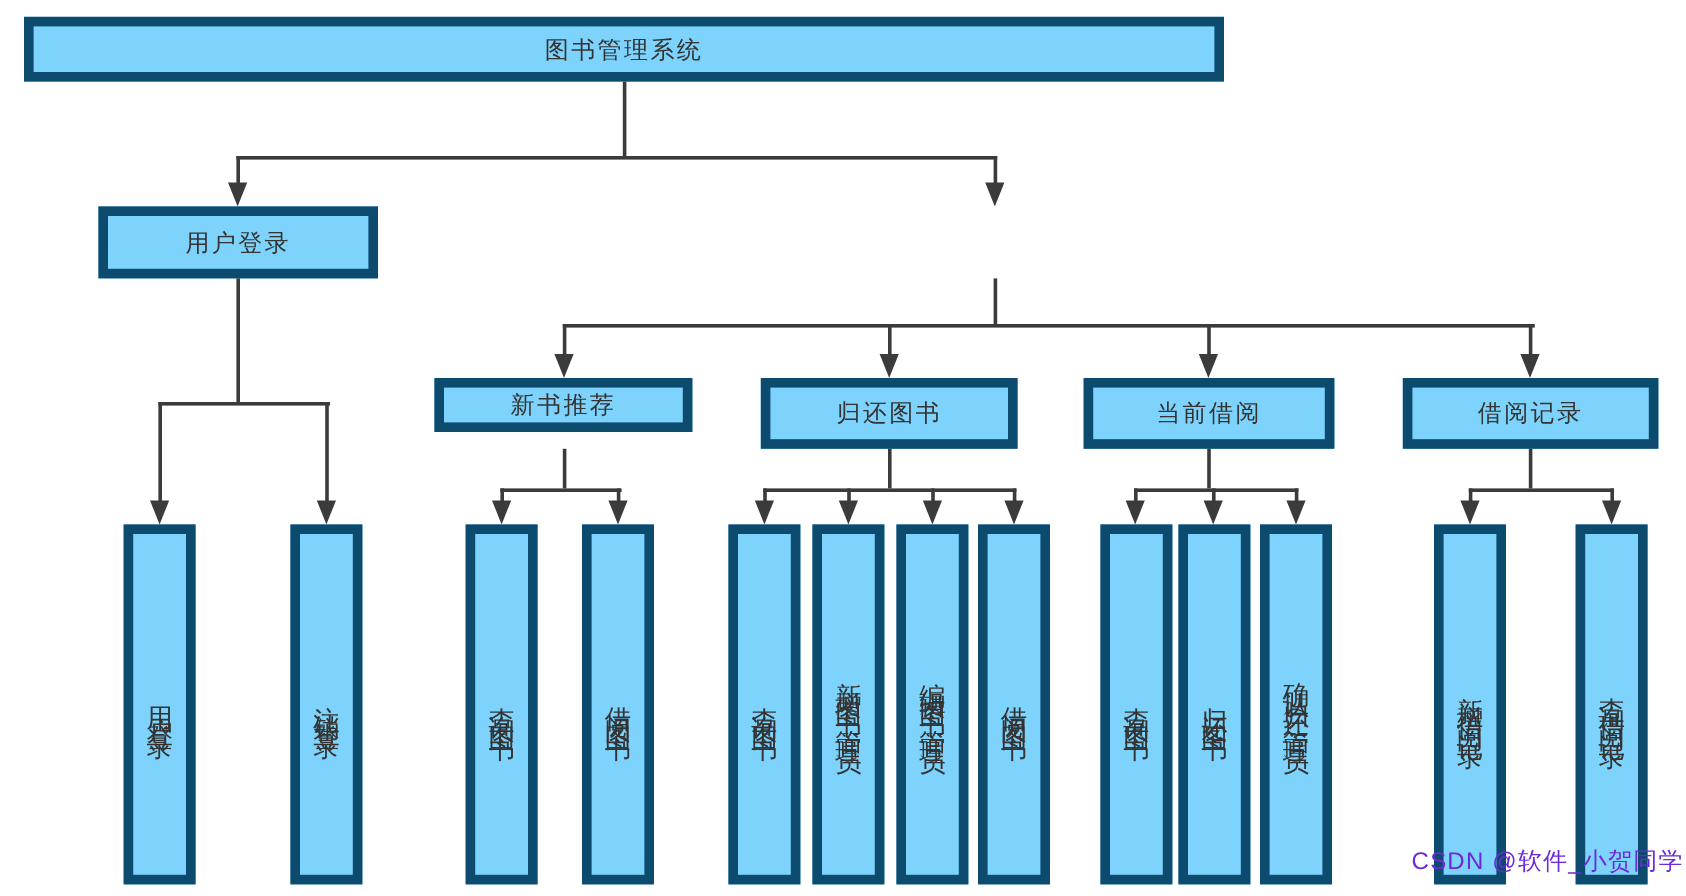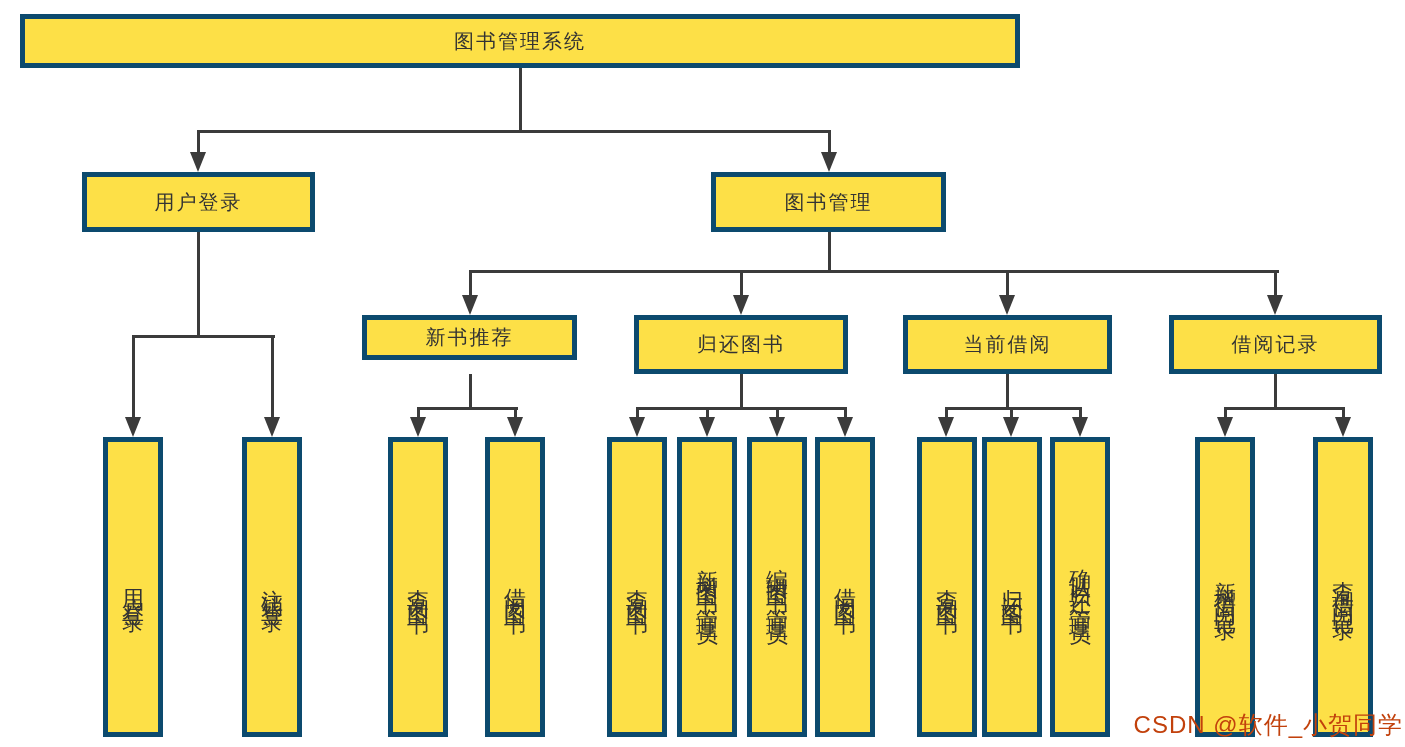--- a/index.html
+++ b/index.html
@@ -7,22 +7,22 @@
   body { font-family: "Liberation Sans", "DejaVu Sans", sans-serif; }
   .stage {
     position: relative;
     width: 1405px;
     height: 747px;
     background: #ffffff;
     overflow: hidden;
   }
   .node {
     position: absolute;
-    background: #fde047;
-    border: 5px solid #0c4a6e;
+    background: #7dd3fc;
+    border: 8px solid #0c4a6e;
     display: flex;
     align-items: center;
     justify-content: center;
     color: #333333;
   }
   .node.h { font-size: 20px; letter-spacing: 2px; white-space: nowrap; }
   .vtext {
     writing-mode: vertical-rl;
     text-orientation: mixed;
     font-size: 22px;
@@ -34,24 +34,24 @@
   .arrow {
     position: absolute;
     width: 0; height: 0;
     border-left: 8px solid transparent;
     border-right: 8px solid transparent;
     border-top: 20px solid #3b3b3b;
   }
   .watermark {
     position: absolute;
     right: 2px;
-    bottom: 6px;
-    font-size: 24px;
+    bottom: 16px;
+    font-size: 20px;
     letter-spacing: 1px;
-    color: #c2410c;
+    color: #6d28d9;
     z-index: 10;
     white-space: nowrap;
   }
 </style>
 </head>
 <body>
 
 <div class="stage">
 
   <div class="node h" style="left:20px;top:14px;width:1000px;height:54px">
@@ -60,23 +60,20 @@
 
   <div class="line" style="left:519px;top:68px;width:3px;height:62px"></div>
   <div class="line" style="left:197px;top:130px;width:634px;height:3px"></div>
   <div class="line" style="left:197px;top:130px;width:3px;height:24px"></div>
   <div class="arrow" style="left:190px;top:152px"></div>
   <div class="line" style="left:828px;top:130px;width:3px;height:24px"></div>
   <div class="arrow" style="left:821px;top:152px"></div>
 
   <div class="node h" style="left:82px;top:172px;width:233px;height:60px">
     <span>用户登录</span>
-  </div>
-  <div class="node h" style="left:711px;top:172px;width:235px;height:60px">
-    <span>图书管理</span>
   </div>
 
   <div class="line" style="left:197px;top:232px;width:3px;height:103px"></div>
   <div class="line" style="left:132px;top:335px;width:143px;height:3px"></div>
   <div class="line" style="left:132px;top:335px;width:3px;height:84px"></div>
   <div class="arrow" style="left:125px;top:417px"></div>
   <div class="line" style="left:271px;top:335px;width:3px;height:84px"></div>
   <div class="arrow" style="left:264px;top:417px"></div>
 
   <div class="line" style="left:828px;top:232px;width:3px;height:38px"></div>

